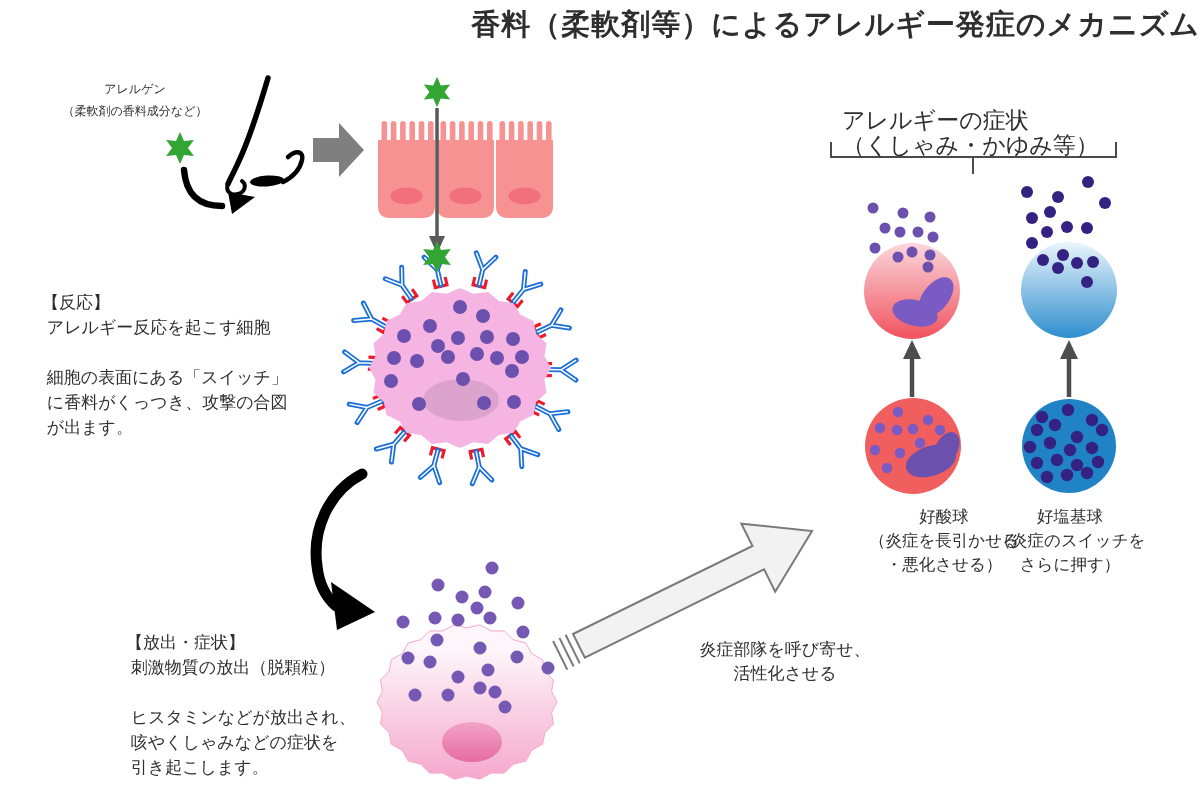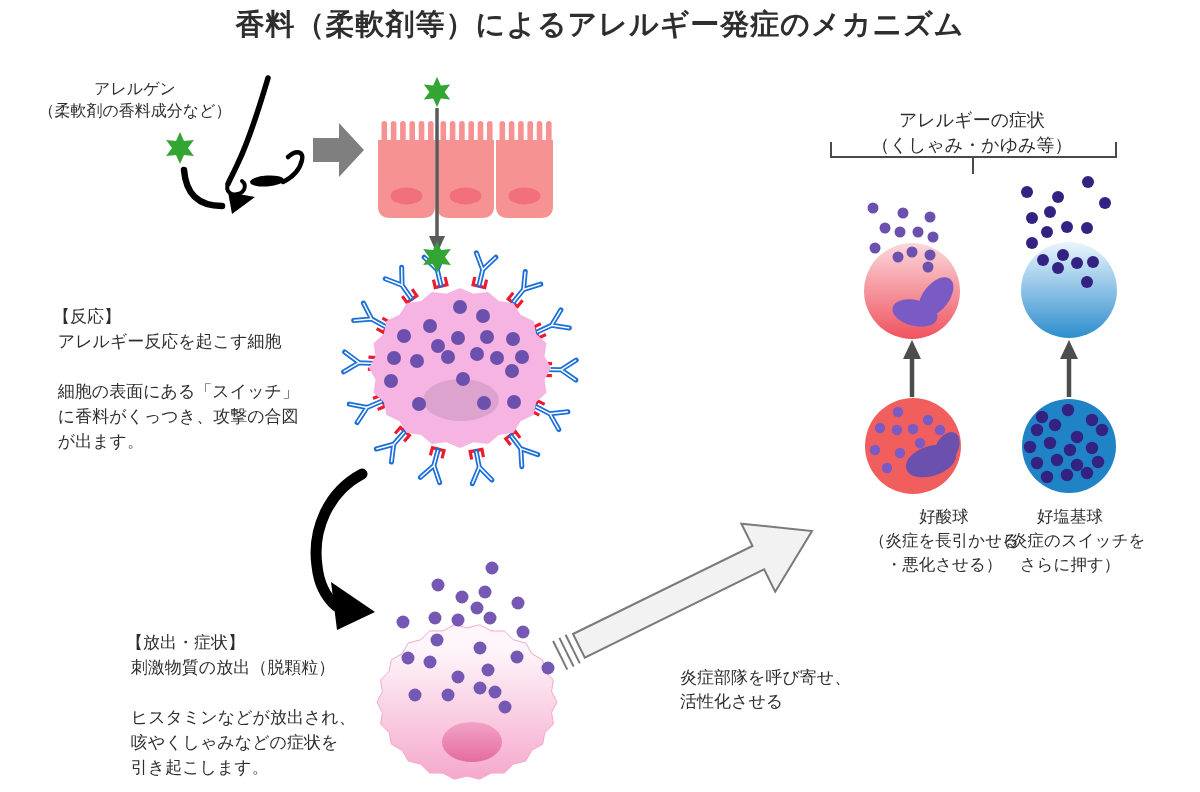--- a/index.html
+++ b/index.html
@@ -2,28 +2,28 @@
 <html style="--c-text: #2e2e2e; --c-green: #33a532; --c-mucosa: #f79292; --c-mucosa-nucleus: #f2707b; --c-mast-body: #f6b4e2; --c-mast-nucleus: #dca3ce; --c-granule-purple: #6b50ae; --c-antibody-blue: #1b6fd8; --c-receptor-red: #ec1c2e; --c-release-dot-purple: #7557b4; --c-degran-top: #fef6fa; --c-degran-bottom: #f5a8cc; --c-degran-nucleus-top: #f2a3c6; --c-degran-nucleus-bottom: #e56ca2; --c-eos-active-top: #fbd7dc; --c-eos-active-bottom: #f0535e; --c-baso-active-top: #eaf5fc; --c-baso-active-bottom: #2e8ece; --c-eosinophil-red: #f15e5e; --c-basophil-blue: #1f83c6; --c-navy-dot: #342283; --c-nucleus-purple: #7a5bc4; --c-arrow-gray: #7f7f7f; --c-dark-arrow: #4d4d4d; --c-big-arrow-fill: #f2f2f2; --c-big-arrow-stroke: #7a7a7a;"><head>
 <meta charset="utf-8">
 <style>
   html,body{margin:0;padding:0;background:#ffffff;}
   .canvas{
     position:relative;width:1200px;height:792px;overflow:hidden;background:#fff;
     font-family:"Liberation Sans","DejaVu Sans",sans-serif;color:var(--c-text,#2e2e2e);
   }
   svg{position:absolute;left:0;top:0;}
   .txt{position:absolute;white-space:pre-wrap;line-height:25px;font-size:17px;color:var(--c-text,#2e2e2e);}
-  .title{left:0;top:6px;width:1200px;text-align:center;font-size:29px;font-weight:600;line-height:36px;letter-spacing:1px;}
-  .allergen{left:28px;top:78px;width:214px;text-align:center;font-size:16px;line-height:22px;}
+  .title{left:0;top:6px;width:1200px;text-align:right;font-size:29px;font-weight:600;line-height:36px;letter-spacing:1px;}
+  .allergen{left:28px;top:78px;width:214px;text-align:center;font-size:12px;line-height:22px;}
   .invasion{left:562px;top:94px;line-height:26px;font-size:17px;}
-  .reaction{left:42px;top:304px;margin-left:11px;}
+  .reaction{left:42px;top:290px;}
   .substances{left:505px;top:494px;line-height:23px;font-size:16.5px;}
   .release{left:126px;top:630px;}
-  .recruit{left:680px;top:638px;width:210px;line-height:24px;margin-top:28px;}
-  .symptoms-header{left:842px;top:108px;width:260px;text-align:center;font-size:18px;line-height:25px;}
+  .recruit{left:680px;top:638px;width:210px;text-align:center;line-height:24px;}
+  .symptoms-header{left:842px;top:108px;width:260px;font-size:23px;line-height:25px;}
   .cell-label{width:160px;text-align:center;font-size:16.5px;line-height:24px;}
   .eos-label{left:864px;top:504px;}
   .baso-label{left:990px;top:504px;}
 </style>
 </head>
 <body>
 
 <div class="canvas">
 
   <svg id="gfx" width="1200" height="792" viewBox="0 0 1200 792">

